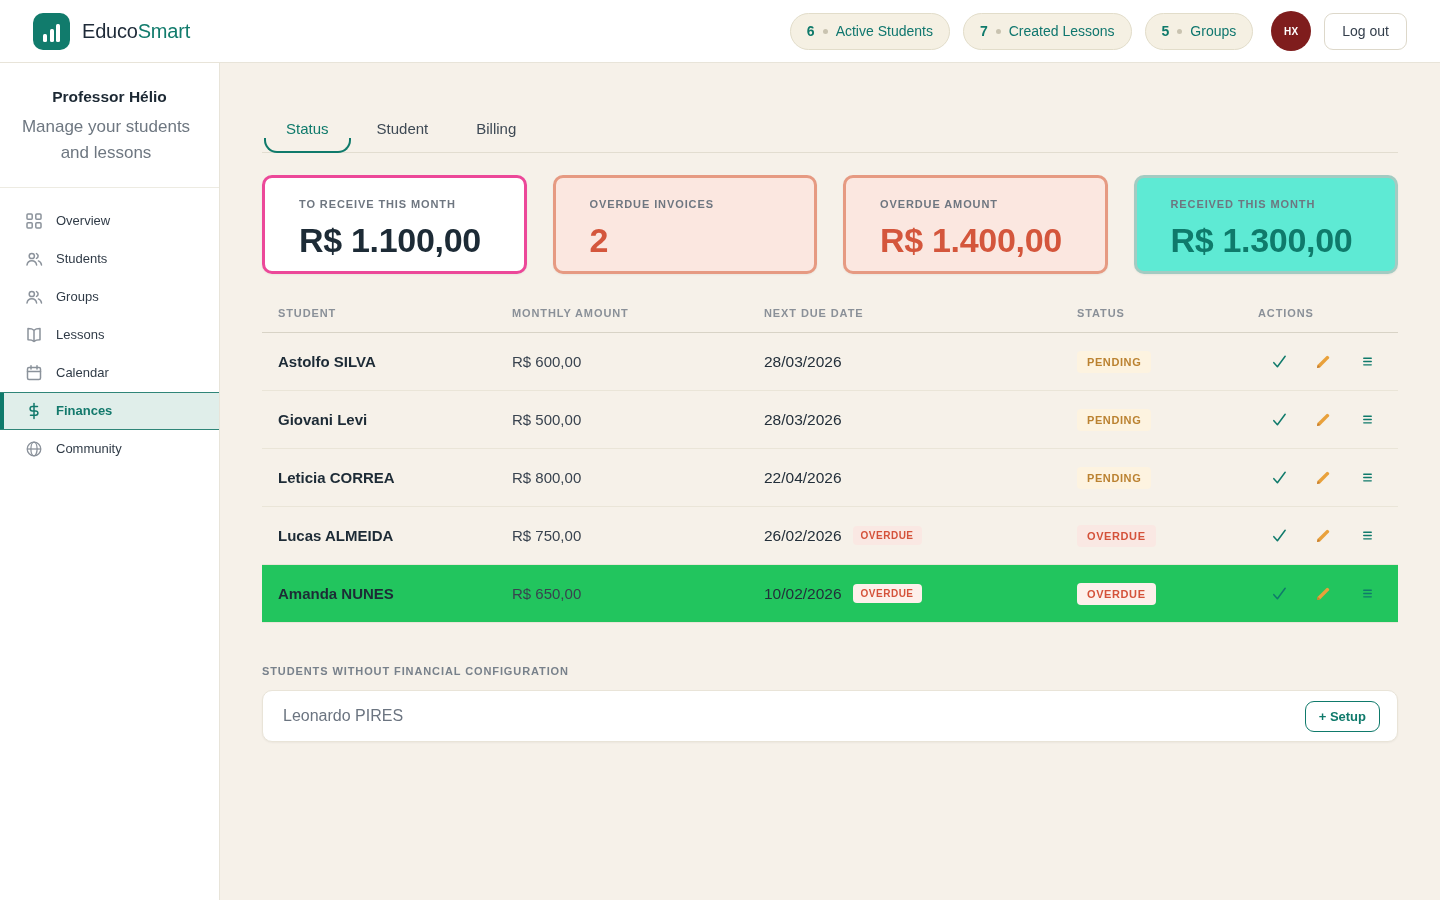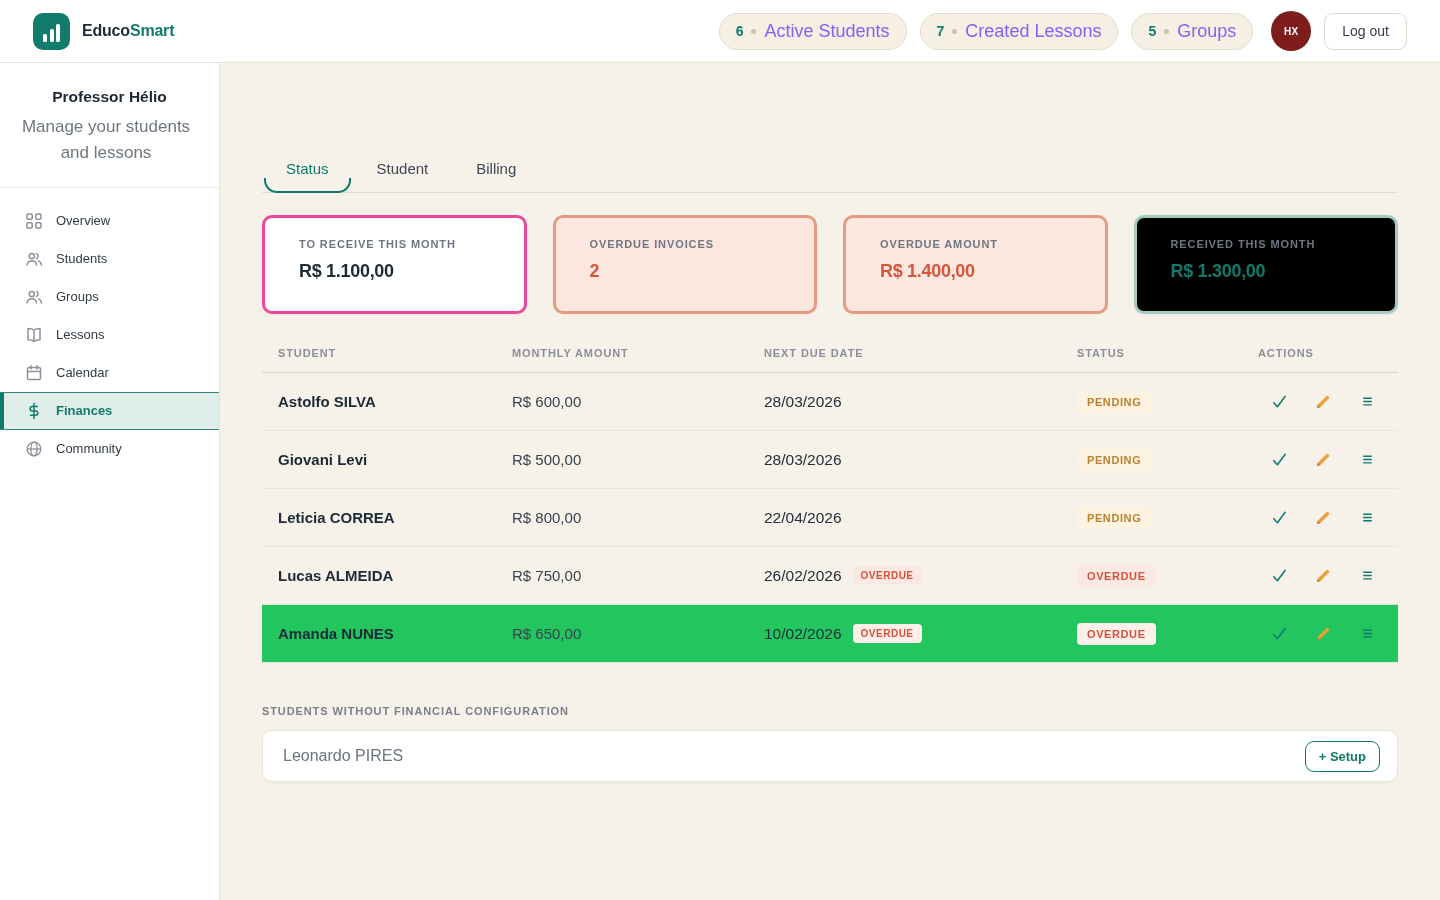--- a/index.html
+++ b/index.html
@@ -8,28 +8,28 @@
   .app { display:flex; flex-direction:column; width:1440px; height:900px; }
 
   
   .header { height:63px; flex:none; background:#fff; border-bottom:1px solid #e8e4d9;
             display:flex; align-items:center; justify-content:space-between; padding:0 33px; }
   .brand { display:flex; align-items:center; gap:12px; }
   .logo-box { width:37px; height:37px; border-radius:10px; background:#117b6c;
               display:flex; align-items:flex-end; justify-content:center; gap:2.5px; padding-bottom:8px; }
   .logo-box i { display:block; width:4px; border-radius:1.5px; background:#fff; }
   .logo-box i:nth-child(1){ height:8px; } .logo-box i:nth-child(2){ height:13px; } .logo-box i:nth-child(3){ height:18px; }
-  .brand-text { font-size:16px; font-weight:700; letter-spacing:-.2px; }
+  .brand-text { font-size:20px; font-weight:400; letter-spacing:-.2px; }
   .brand-text .b1 { color:#1e2a38; } .brand-text .b2 { color:#117b6c; }
   .header-right { display:flex; align-items:center; gap:13px; }
   .pill { display:flex; align-items:center; height:37px; padding:0 16px; border-radius:19px;
           background:#f5f0e3; border:1px solid #e2ddca; }
   .pill-count { color:#0f7a6b; font-weight:700; font-size:14px; }
   .pill-dot { width:5px; height:5px; border-radius:50%; background:#c9c3b0; margin:0 8px; }
-  .pill-label { color:#8b5cf6; font-size:18px; }
+  .pill-label { color:#0f766e; font-size:14px; }
   .avatar { width:40px; height:40px; border-radius:50%; background:#7f1d1d; color:#fff; border:none;
             font-weight:700; font-size:10px; display:flex; align-items:center; justify-content:center;
             letter-spacing:.3px; cursor:pointer; font-family:inherit; margin-left:5px; }
   .logout-btn { height:37px; padding:0 17px; border-radius:9px; border:1px solid #ddd8ca; background:#fff;
             font-size:14px; color:#333e4b; cursor:pointer; font-family:inherit; }
 
   
   .page { flex:1; display:flex; min-height:0; }
   .sidebar { width:220px; flex:none; background:#fff; border-right:1px solid #e8e4d9;text-align:center; }
   .profile { padding:25px 20px 20px; border-bottom:1px solid #edebe2; }
@@ -37,39 +37,39 @@
   .profile-sub { font-size:17px; color:#6e7781; margin-top:8px; line-height:1.55; max-width:172px; }
   .nav { padding-top:14px; }
   .nav-item { height:38px; display:flex; align-items:center; gap:13px; padding:0 16px 0 25px;
               font-size:13px; color:#303b47; cursor:pointer; border-top:1px solid transparent; border-bottom:1px solid transparent; }
   .nav-icon { width:18px; height:18px; color:#8b929b; display:flex; align-items:center; }
   .nav-item.active { background:#e0eeea; color:#13796c; font-weight:700;
                      border-top:1px solid #2f8578; border-bottom:1px solid #2f8578;
                      box-shadow: inset 4px 0 0 #0f7a6b; }
   .nav-item.active .nav-icon { color:#13796c; }
 
-  .main { flex:1; background:#f6f1e9; padding:57px 42px 0; overflow:hidden;margin-top:40px; }
+  .main { flex:1; background:#f6f1e9; padding:57px 42px 0; overflow:hidden; }
 
   
   .tabs { display:flex; border-bottom:1px solid #e2ddd0; padding-left:0; }
   .tab { position:relative; padding:0 24px 15px; font-size:15px; color:#3e4954; background:none;
          border:none; cursor:pointer; font-family:inherit; }
   .tab.active { color:#0f7a6b; font-weight:500; }
   .tab.active::after { content:""; position:absolute; left:2px; right:2px; bottom:-1px; height:13px;
          border:2px solid #0f7a6b; border-top:none; border-radius:0 0 13px 13px; }
 
   
   .stats { display:grid; grid-template-columns:repeat(4,1fr); gap:26px; margin-top:22px; }
   .stat-card { height:99px; border-radius:10px; padding:20px 34px; background:#fff;
                border:3px solid #ec4899; box-shadow:0 1px 2px rgba(40,40,30,.05); }
   .stat-label { font-size:11px; font-weight:700; letter-spacing:.9px; color:#6e7680; }
-  .stat-value { margin-top:11px; font-size:18px; font-weight:800; color:#1d2b36; letter-spacing:-.3px; }
+  .stat-value { margin-top:11px; font-size:34px; font-weight:800; color:#1d2b36; letter-spacing:-.3px; }
   .stat-card.variant-danger { background:#fbe7e0; border-color:#e69a82; }
   .stat-card.variant-danger .stat-value { color:#d4563c; }
-  .stat-card.variant-success { background:#000000; border-color:#a3cbc2; }
+  .stat-card.variant-success { background:#5eead4; border-color:#a3cbc2; }
   .stat-card.variant-success .stat-value { color:#0f7a6b; }
 
   
   .table { margin-top:33px; }
   .thead, .trow { display:grid; grid-template-columns:234px 252px 313px 181px 1fr; align-items:center; }
   .thead { padding-bottom:13px; border-bottom:1px solid #d8d3c6; }
   .th { font-size:11px; font-weight:700; letter-spacing:.9px; color:#8a9098; padding-left:16px; }
   .trow { height:58px; border-bottom:1px solid #eae5d8; }
   .trow.highlighted { background:#22c55e; }
   .c-student { font-weight:700; color:#1d2b36; font-size:15px; padding-left:16px; }

